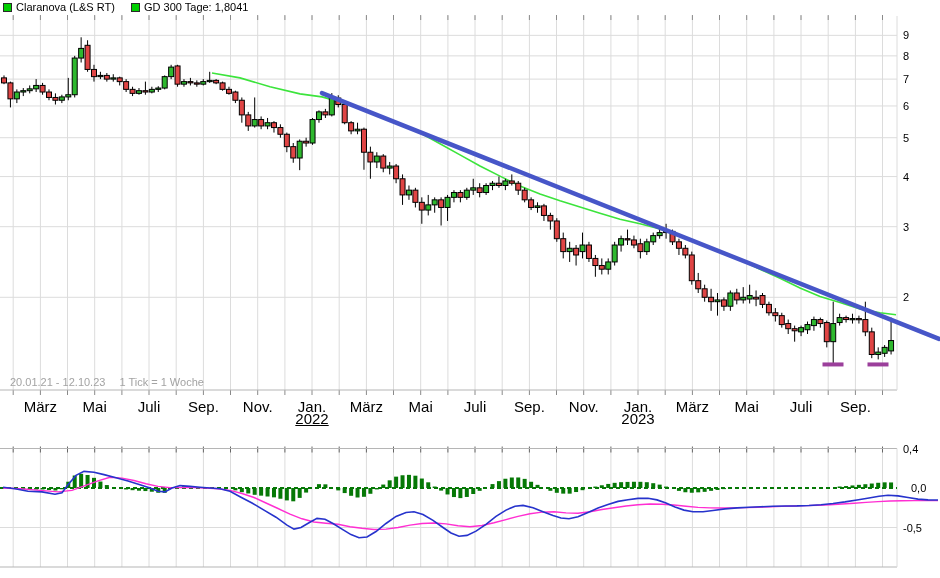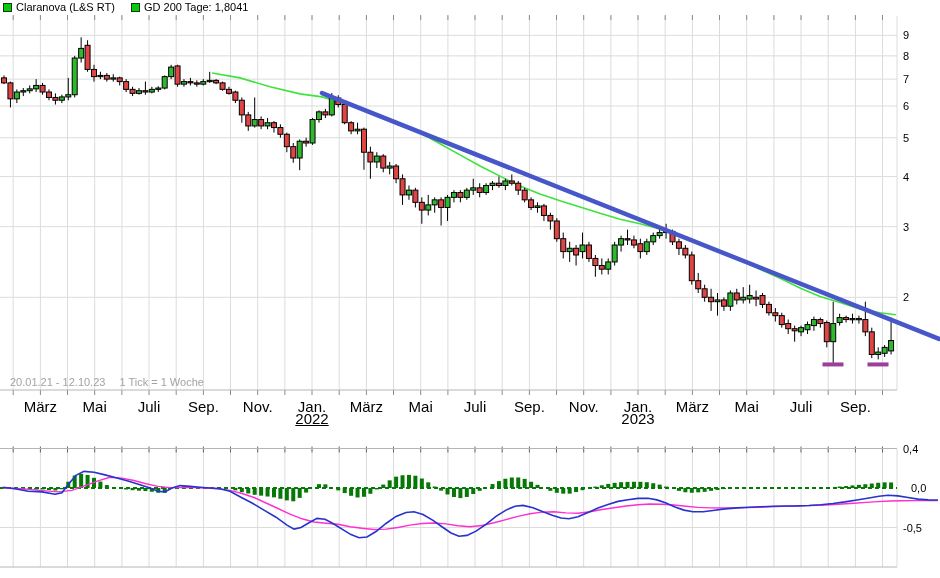--- a/index.html
+++ b/index.html
@@ -16,21 +16,21 @@
 </style>
 </head>
 <body>
 
 <div id="stage">
 
   <div class="legend-row" style="top:0">
     <span class="legend-icon" style="left: 3px; top: 3px; background: rgb(0, 207, 0);"></span>
     <span class="legend-label" style="left:16px;top:1px">Claranova (L&amp;S RT)</span>
     <span class="legend-icon" style="left: 131px; top: 3px; background: rgb(0, 207, 0);"></span>
-    <span class="legend-label" style="left:144px;top:1px">GD 200 Tage: 1,8041</span>
+    <span class="legend-label" style="left:144px;top:1px">GD 300 Tage: 1,8041</span>
   </div>
 
   <svg id="chart-svg" width="940" height="578" viewBox="0 0 940 578">
       <line x1="13.2" y1="16" x2="13.2" y2="390" stroke="#dcdcdc" stroke-width="1"></line>
       <line x1="13.2" y1="448.5" x2="13.2" y2="567" stroke="#dcdcdc" stroke-width="1"></line>
       <line x1="13.2" y1="15" x2="13.2" y2="20" stroke="#8a8a8a" stroke-width="1"></line>
       <line x1="13.2" y1="390" x2="13.2" y2="395" stroke="#8a8a8a" stroke-width="1"></line>
       <line x1="13.2" y1="446.5" x2="13.2" y2="452.5" stroke="#666" stroke-width="1"></line>
       <line x1="40.4" y1="16" x2="40.4" y2="390" stroke="#dcdcdc" stroke-width="1"></line>
       <line x1="40.4" y1="448.5" x2="40.4" y2="567" stroke="#dcdcdc" stroke-width="1"></line>

